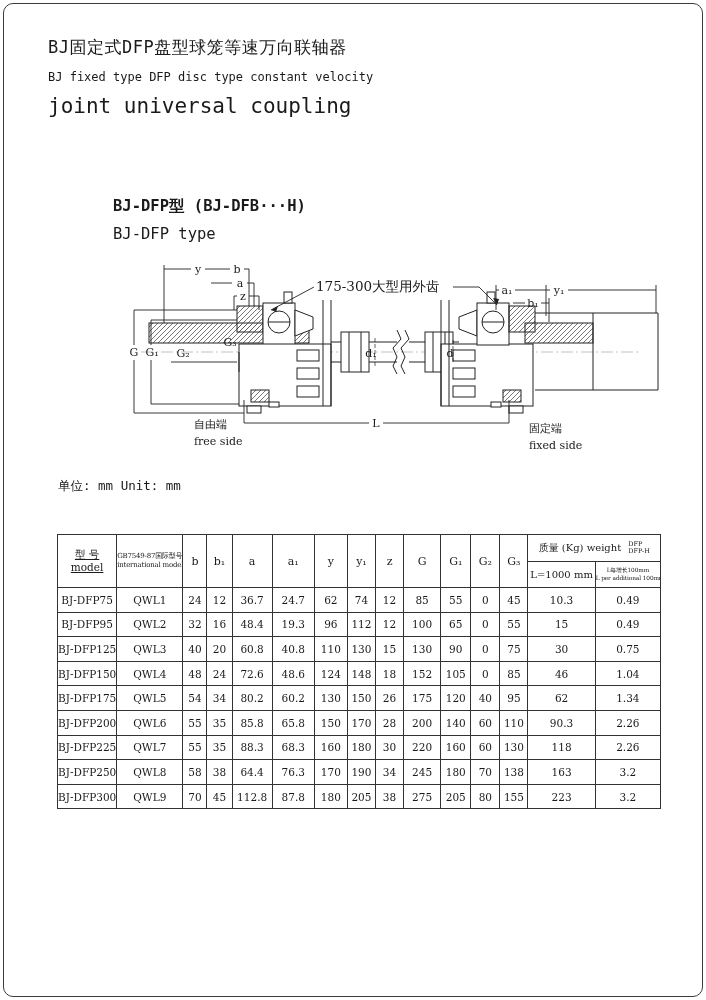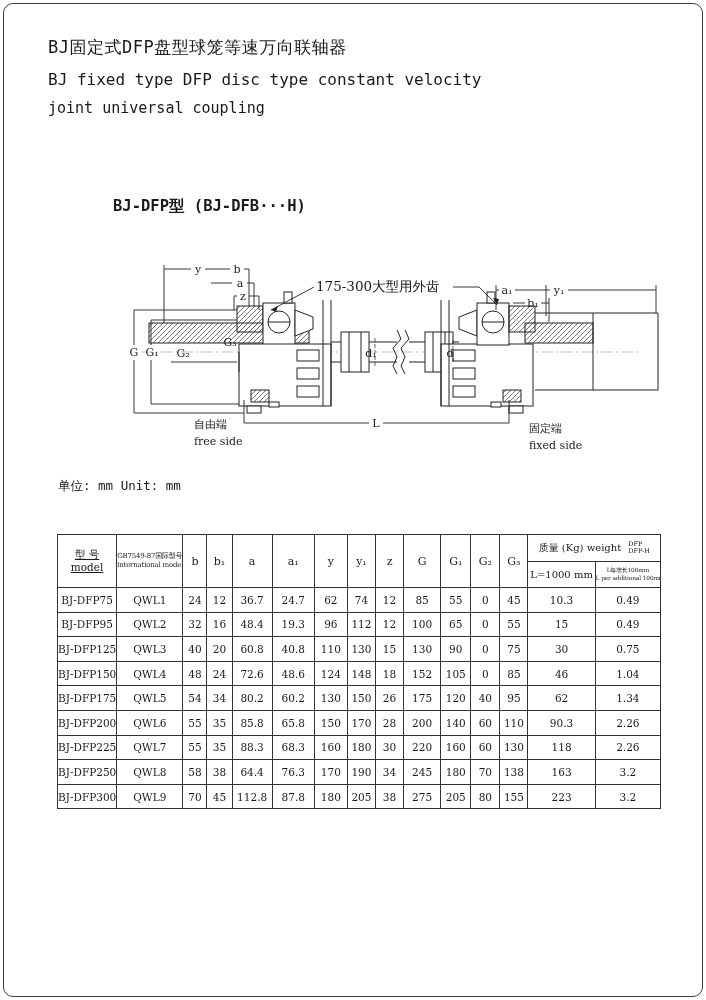--- a/index.html
+++ b/index.html
@@ -8,22 +8,22 @@
     background:#ffffff; color:#1a1a1a;
     font-family:"DejaVu Sans Mono","Liberation Mono",monospace;
     overflow:hidden;
   }
   .frame {
     position:absolute; inset:3px; border:1.5px solid #3c3c3c;
     border-radius:10px; pointer-events:none;
   }
   .title-block { position:absolute; left:48px; top:36px; }
   .title-zh { font-size:17px; letter-spacing:0.5px; white-space:nowrap; }
-  .title-en { font-size:16px; margin-top:11px; white-space:nowrap; }
-  .title-en2 { font-size:15px; margin-top:10px; white-space:nowrap; }
+  .title-en { font-size:12px; margin-top:11px; white-space:nowrap; }
+  .title-en2 { font-size:21px; margin-top:10px; white-space:nowrap; }
 
   .subtitle-block { position:absolute; left:113px; top:196px; }
   .subtitle-zh { font-size:15.5px; white-space:nowrap;font-weight:bold; }
   .subtitle-en { font-size:15.5px; margin-top:8px; white-space:nowrap; }
 
   .unit-label { position:absolute; left:58px; top:478px; font-size:12.5px; }
 
   svg.diagram { position:absolute; left:55px; top:250px; }
   svg.diagram text {
     font-family:"DejaVu Serif","Liberation Serif",serif;
@@ -61,20 +61,21 @@
   <div class="frame"></div>
 
   <div class="title-block">
     <div class="title-zh">BJ固定式DFP盘型球笼等速万向联轴器</div>
     <div class="title-en">BJ fixed type DFP disc type constant velocity</div>
     <div class="title-en2">joint universal coupling</div>
   </div>
 
   <div class="subtitle-block">
     <div class="subtitle-zh">BJ-DFP型  (BJ-DFB···H)</div>
+    <div class="subtitle-en">BJ-DFP type</div>
   </div>
 
   <svg class="diagram" width="612" height="226" viewBox="54 250 612 226">
     <defs>
       <pattern id="hatch" width="5" height="5" patternUnits="userSpaceOnUse">
         <path d="M0,5 L5,0" stroke="#555" stroke-width="0.8"></path>
       </pattern>
     </defs>
 
     <g>

